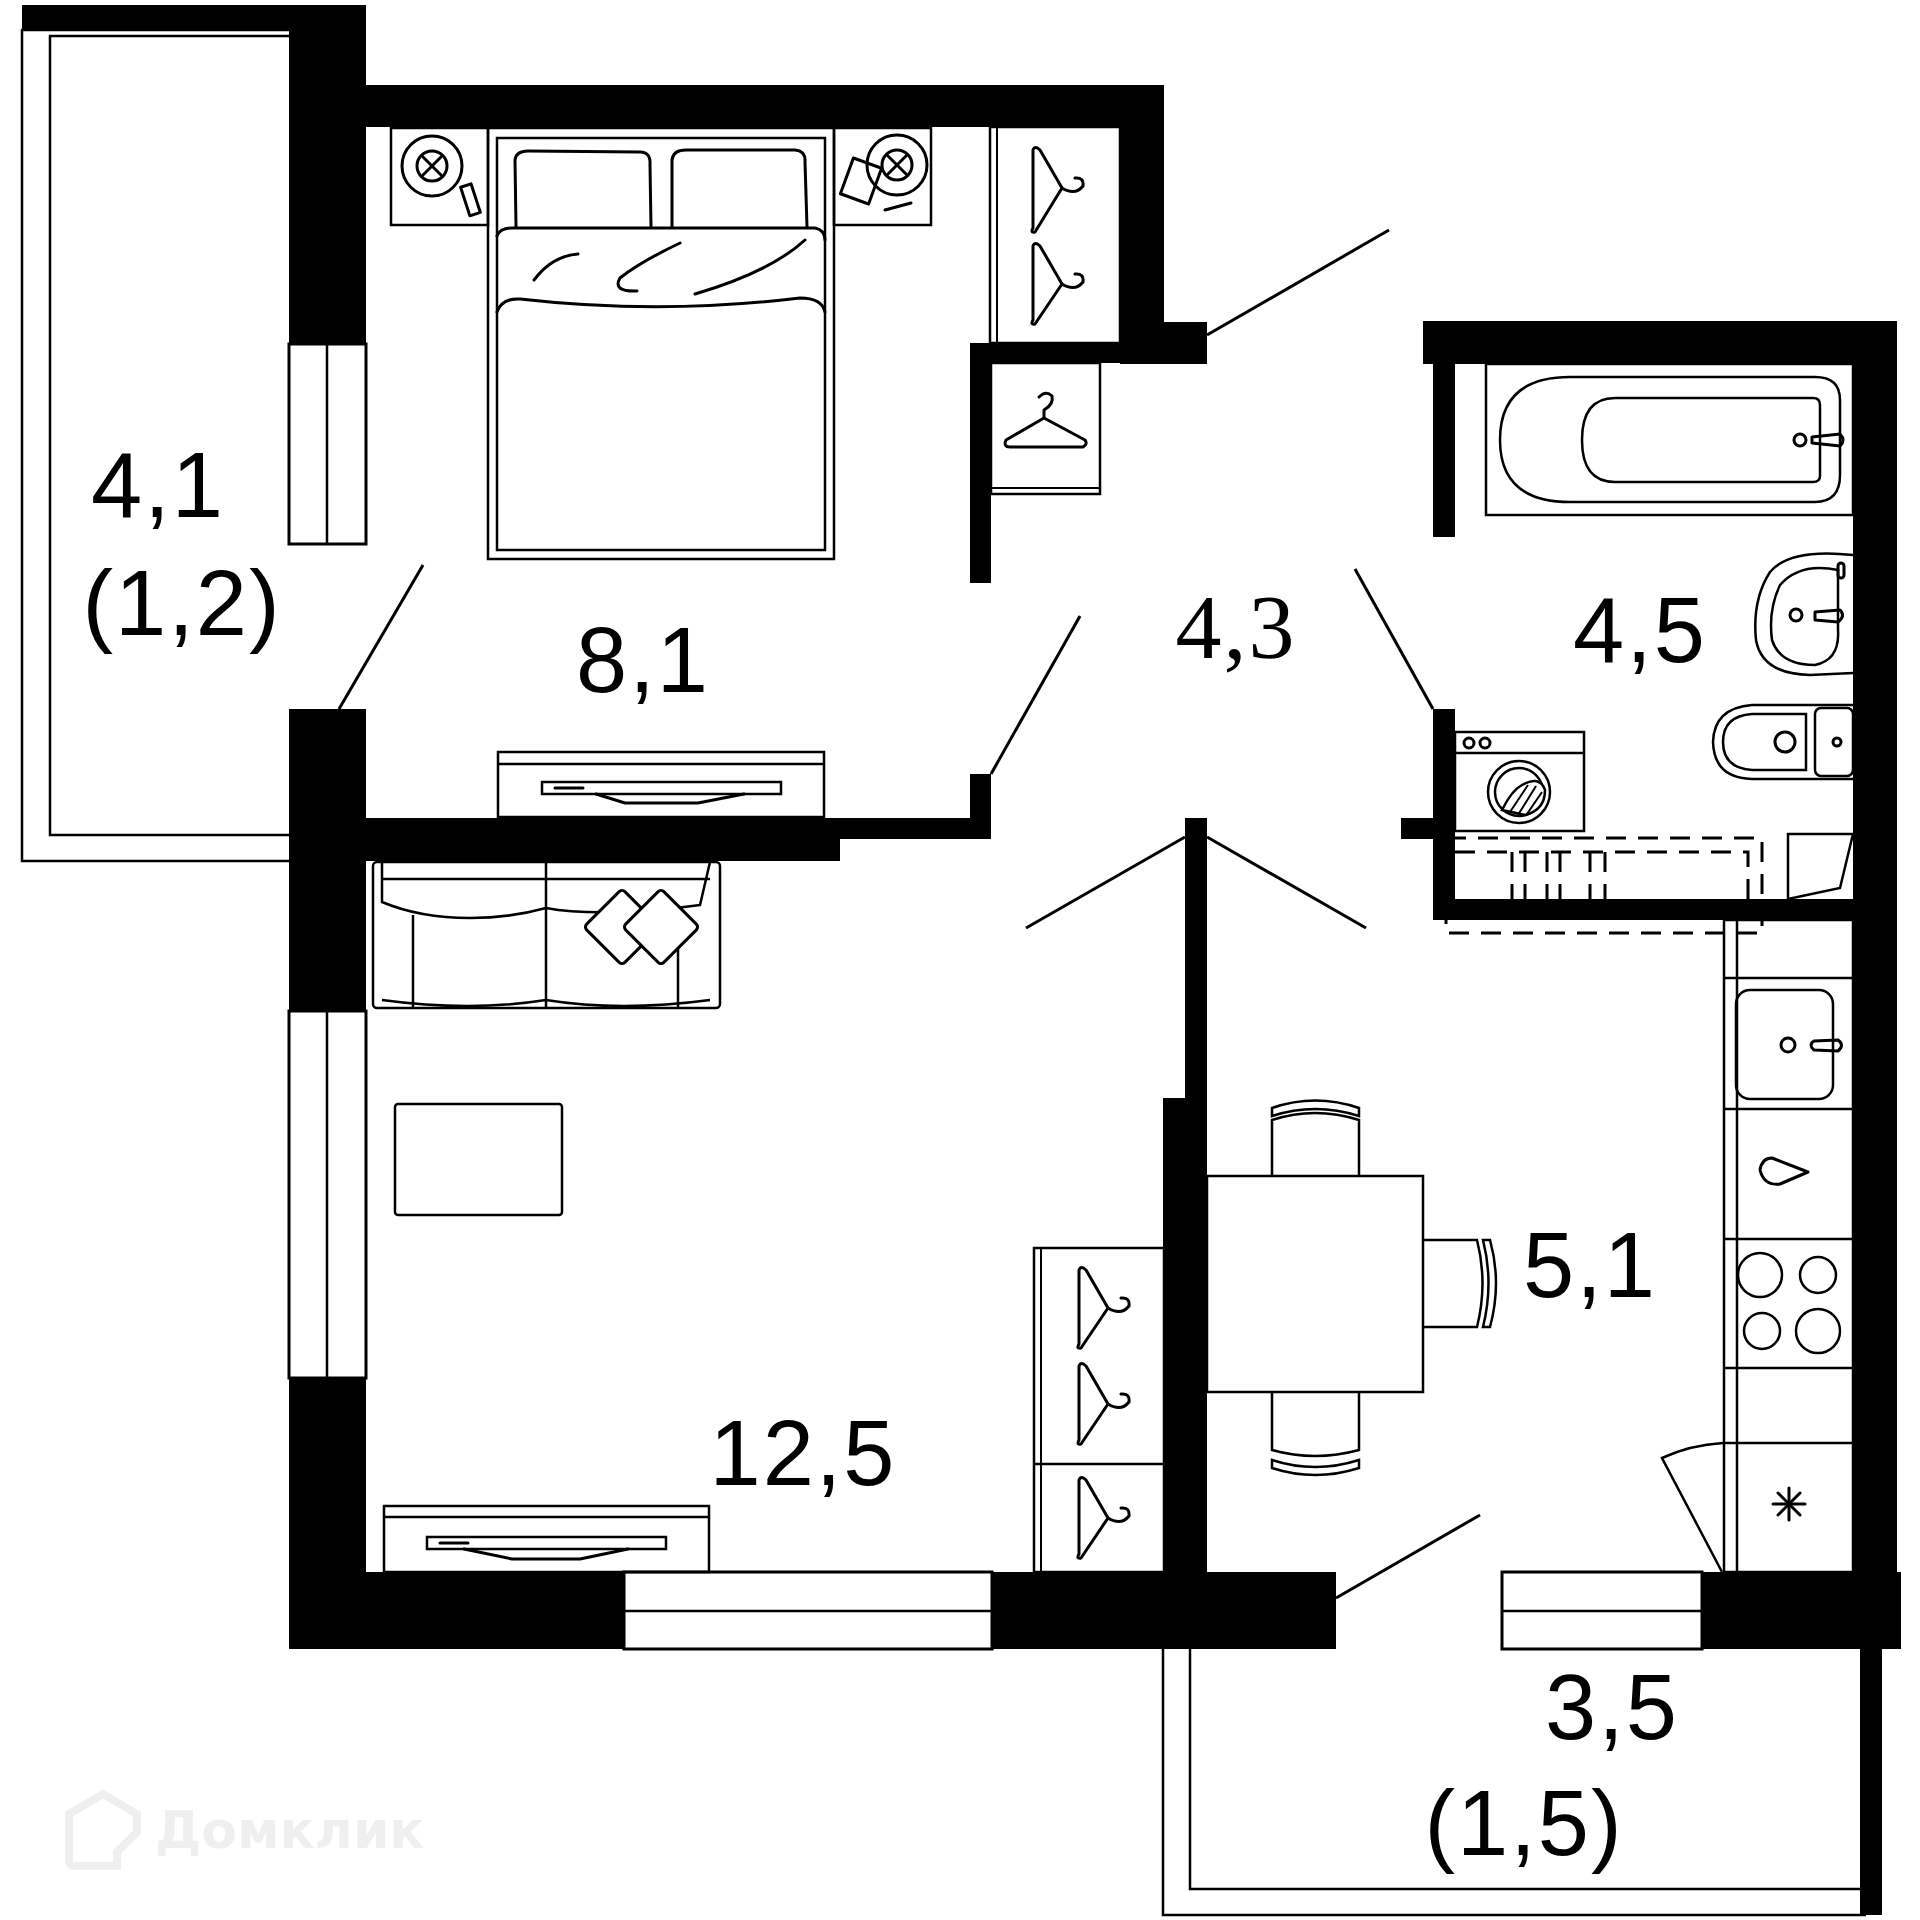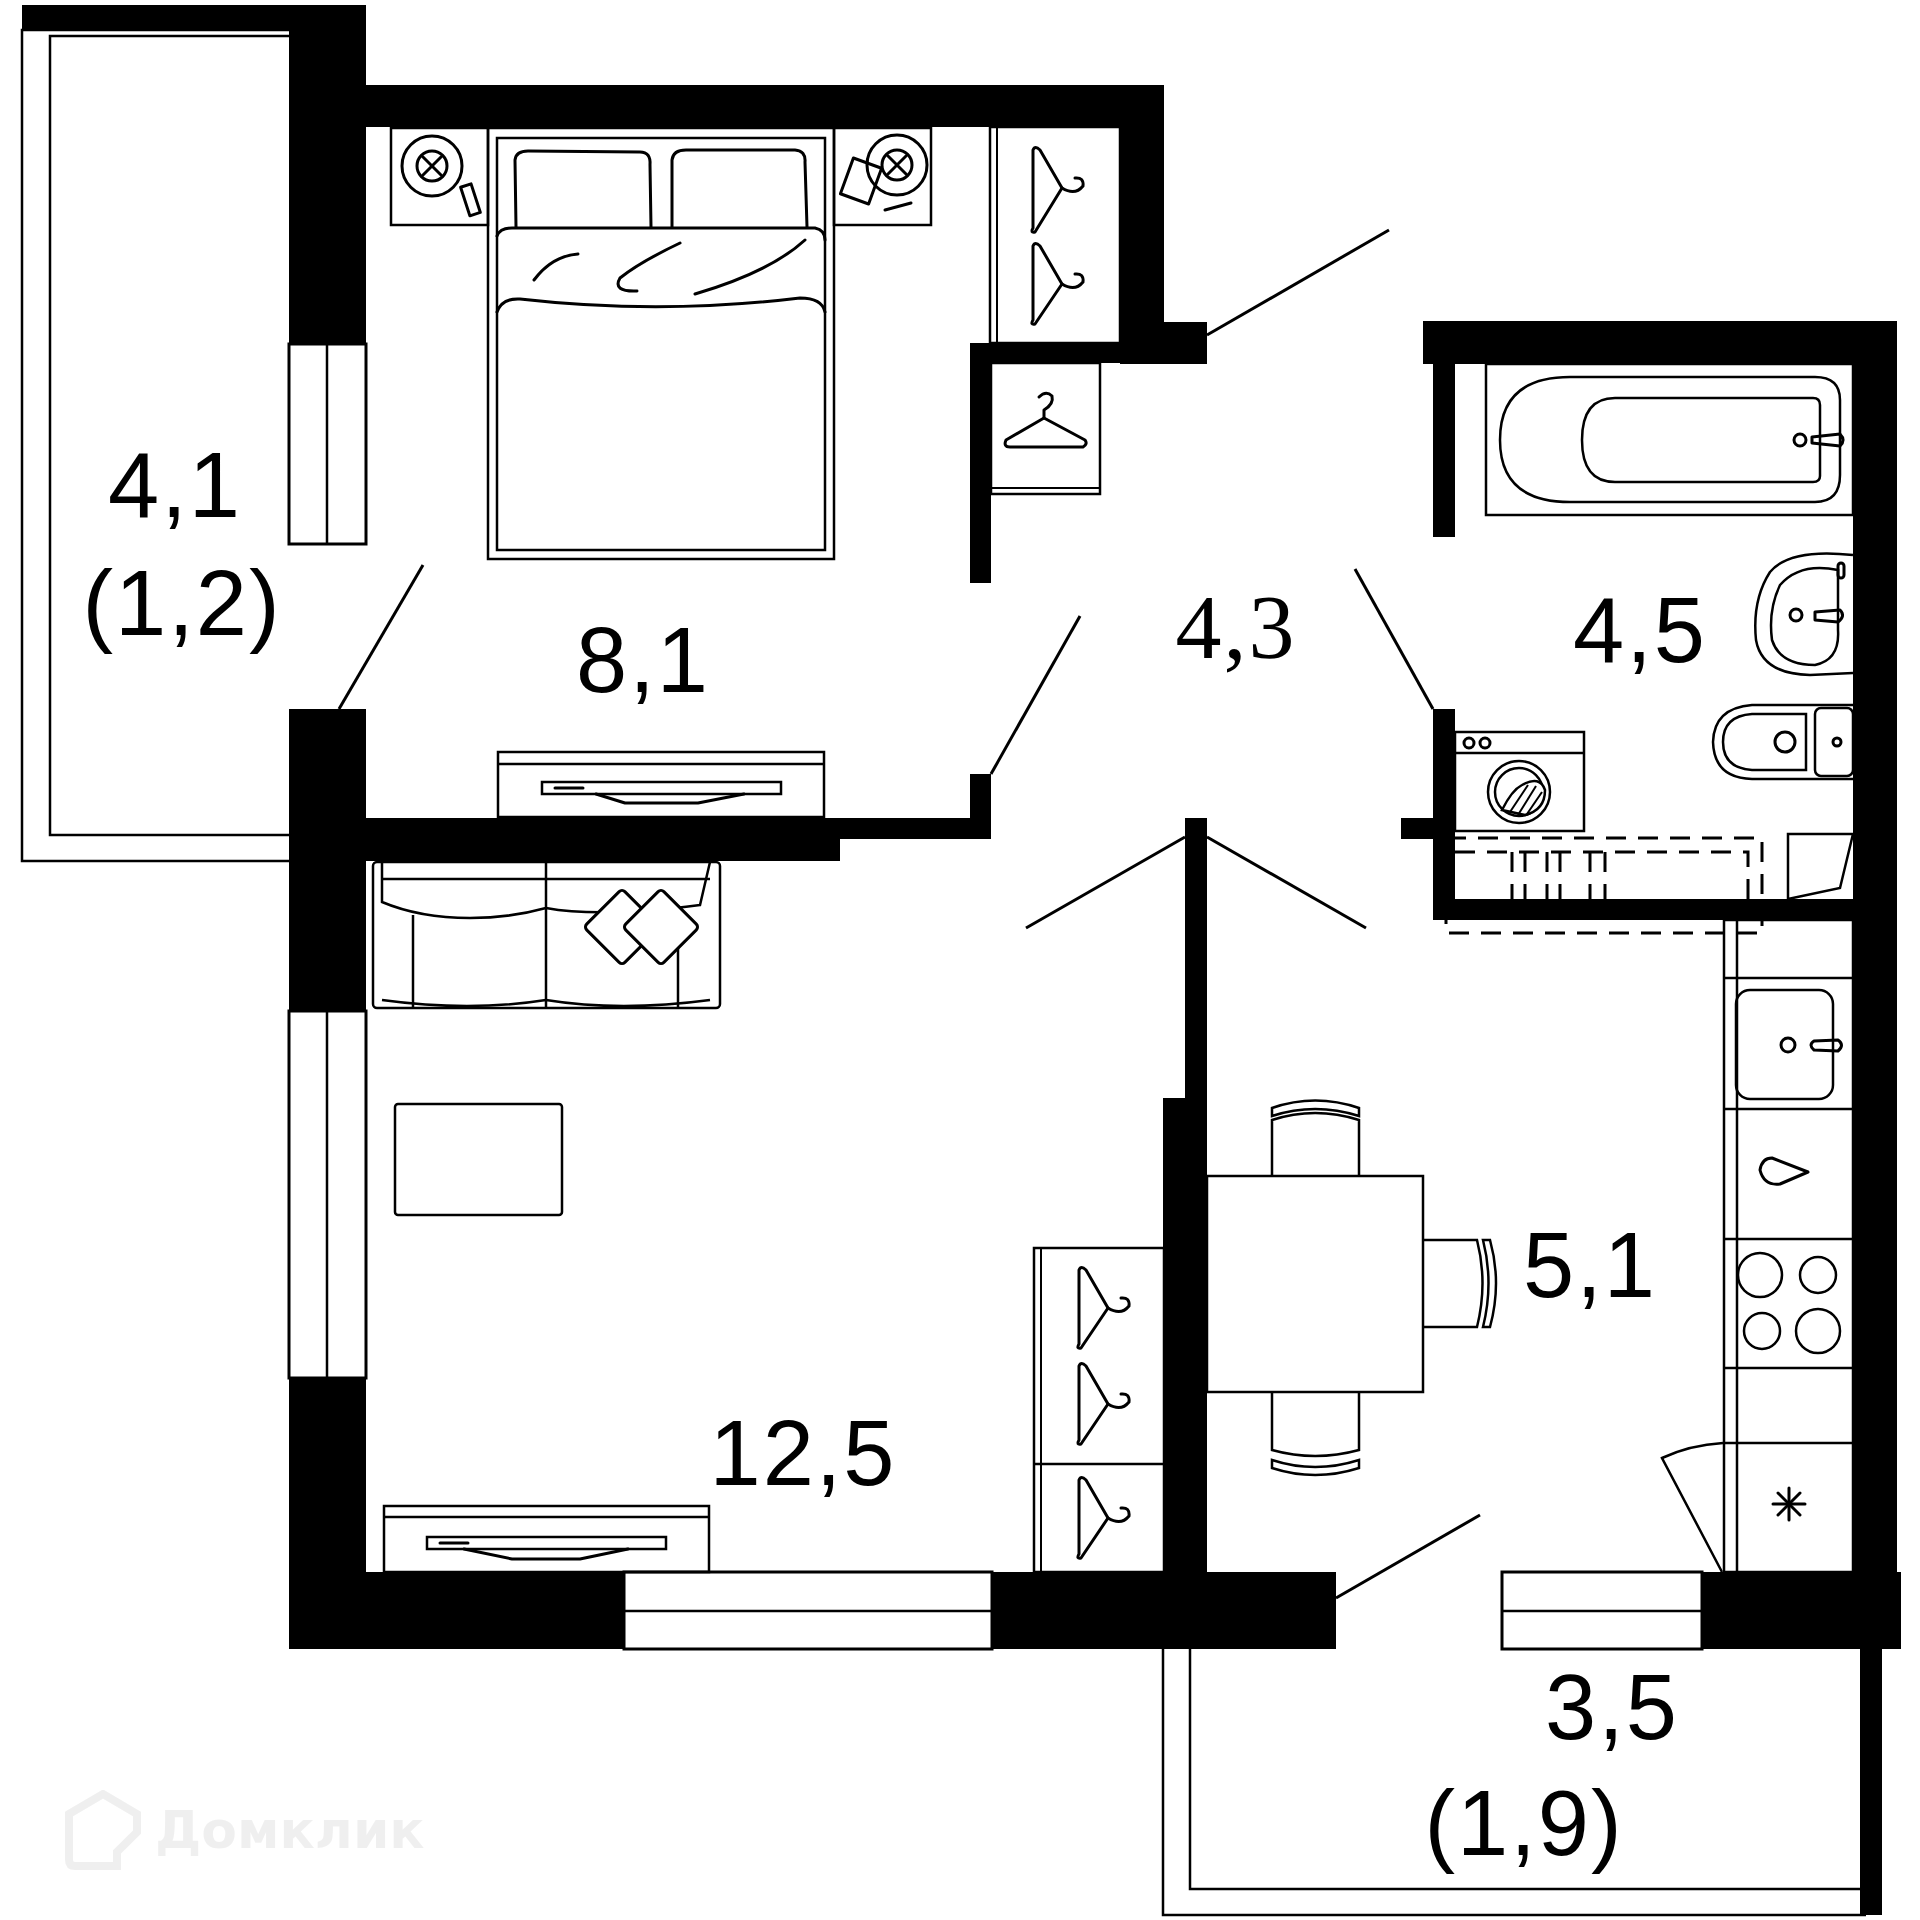--- a/index.html
+++ b/index.html
@@ -266,28 +266,28 @@
   <g>
     <path class="ln2" d="M1272,1176 L1272,1120 Q1315,1106 1359,1120 L1359,1176"></path>
     <path class="ln2" d="M1272,1108 Q1315,1093 1359,1108 L1359,1116 Q1315,1102 1272,1116 Z"></path>
     <path class="ln2" d="M1272,1392 L1272,1450 Q1315,1462 1359,1450 L1359,1392"></path>
     <path class="ln2" d="M1272,1460 Q1315,1474 1359,1460 L1359,1468 Q1315,1482 1272,1468 Z"></path>
     <path class="ln2" d="M1423,1240 L1477,1240 Q1488,1283 1477,1327 L1423,1327"></path>
     <path class="ln2" d="M1483,1240 L1490,1240 Q1502,1283 1490,1327 L1483,1327 Q1494,1283 1483,1240 Z"></path>
   </g>
 </svg>
 
-<div class="area-label" style="left:175px; top:485px;">4,1</div>
+<div class="area-label" style="left:158px; top:485px;">4,1</div>
 <div class="area-label" style="left:182px; top:603px;">(1,2)</div>
 <div class="area-label" style="left:643px; top:660px;">8,1</div>
 <div class="area-label" style="left:1236px; top:627px;font-family:Liberation Serif, serif;">4,3</div>
 <div class="area-label" style="left:1640px; top:630px;">4,5</div>
 <div class="area-label" style="left:803px; top:1453px;text-align:right;">12,5</div>
 <div class="area-label" style="left:1590px; top:1265px;">5,1</div>
 <div class="area-label" style="left:1612px; top:1707px;">3,5</div>
-<div class="area-label" style="left:1524px; top:1823px;">(1,9)</div>
+<div class="area-label" style="left:1524px; top:1823px;">(1,5)</div>
 
 <div class="watermark">
   <svg width="76" height="80" viewBox="0 0 76 80">
     <path d="M4,24 L38,4 L72,24 L72,42 L52,62 L52,76 L10,76 Q4,76 4,70 Z" fill="none" stroke="#000" stroke-width="8"></path>
   </svg>
   <span class="watermark-text">Домклик</span>
 </div>
 
 </body></html>

